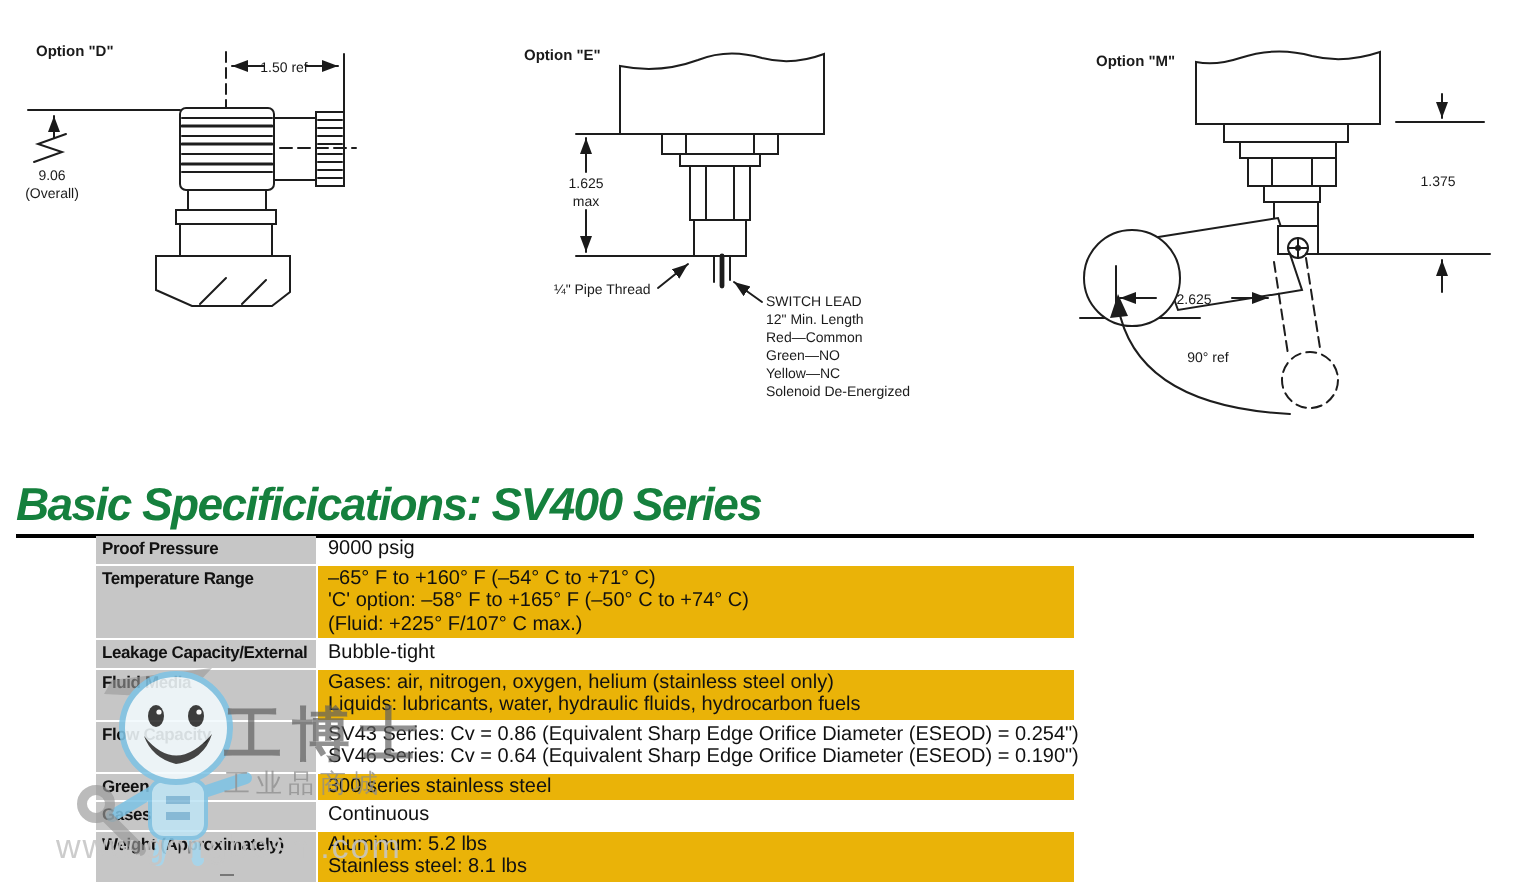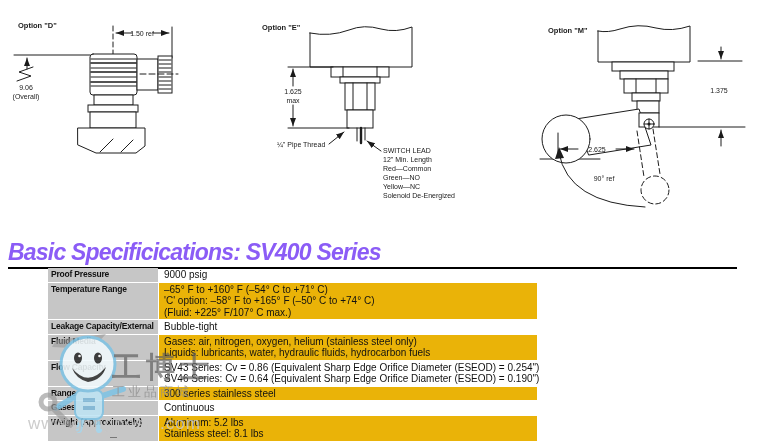--- a/index.html
+++ b/index.html
@@ -8,21 +8,21 @@
     font-family:"Liberation Sans", sans-serif;color:#111;
   }
   svg text{font-family:"Liberation Sans", sans-serif;fill:#1a1a1a;}
   .diag-label{font-size:7.5px;font-weight:bold;}
   .dim{font-size:7px;}
   .lead{font-size:7px;}
 
   #section-title{
     position:absolute;left:8px;top:239px;width:729px;
     font-size:23px;font-weight:bold;font-style:italic;letter-spacing:-0.8px;
-    color:#8b5cf6;border-bottom:2px solid #000;padding-bottom:1px;
+    color:#15803d;border-bottom:2px solid #000;padding-bottom:1px;
     white-space:nowrap;
   }
 
   .spec-table{position:absolute;left:8px;top:268px;width:529px;}
   .spec-row{display:flex;margin-bottom:1px;padding-left:40px;}
   .spec-label{
     width:110px;min-width:110px;background:#c6c6c6;
     font-weight:bold;font-size:8.5px;letter-spacing:-0.2px;line-height:11.5px;
     padding:1px 1px 1px 3px;box-sizing:border-box;white-space:nowrap;margin-right:1px;
   }
@@ -203,21 +203,21 @@
     </div>
   </div>
   <div class="spec-row">
     <div class="spec-label">Flow Capacity</div>
     <div class="spec-value">
       <div>SV43 Series: Cv = 0.86 (Equivalent Sharp Edge Orifice Diameter (ESEOD) = 0.254")</div>
       <div>SV46 Series: Cv = 0.64 (Equivalent Sharp Edge Orifice Diameter (ESEOD) = 0.190")</div>
     </div>
   </div>
   <div class="spec-row alt">
-    <div class="spec-label">Range</div>
+    <div class="spec-label">Green</div>
     <div class="spec-value">
       <div>300 series stainless steel</div>
     </div>
   </div>
   <div class="spec-row">
     <div class="spec-label">Gases</div>
     <div class="spec-value">
       <div>Continuous</div>
     </div>
   </div>

